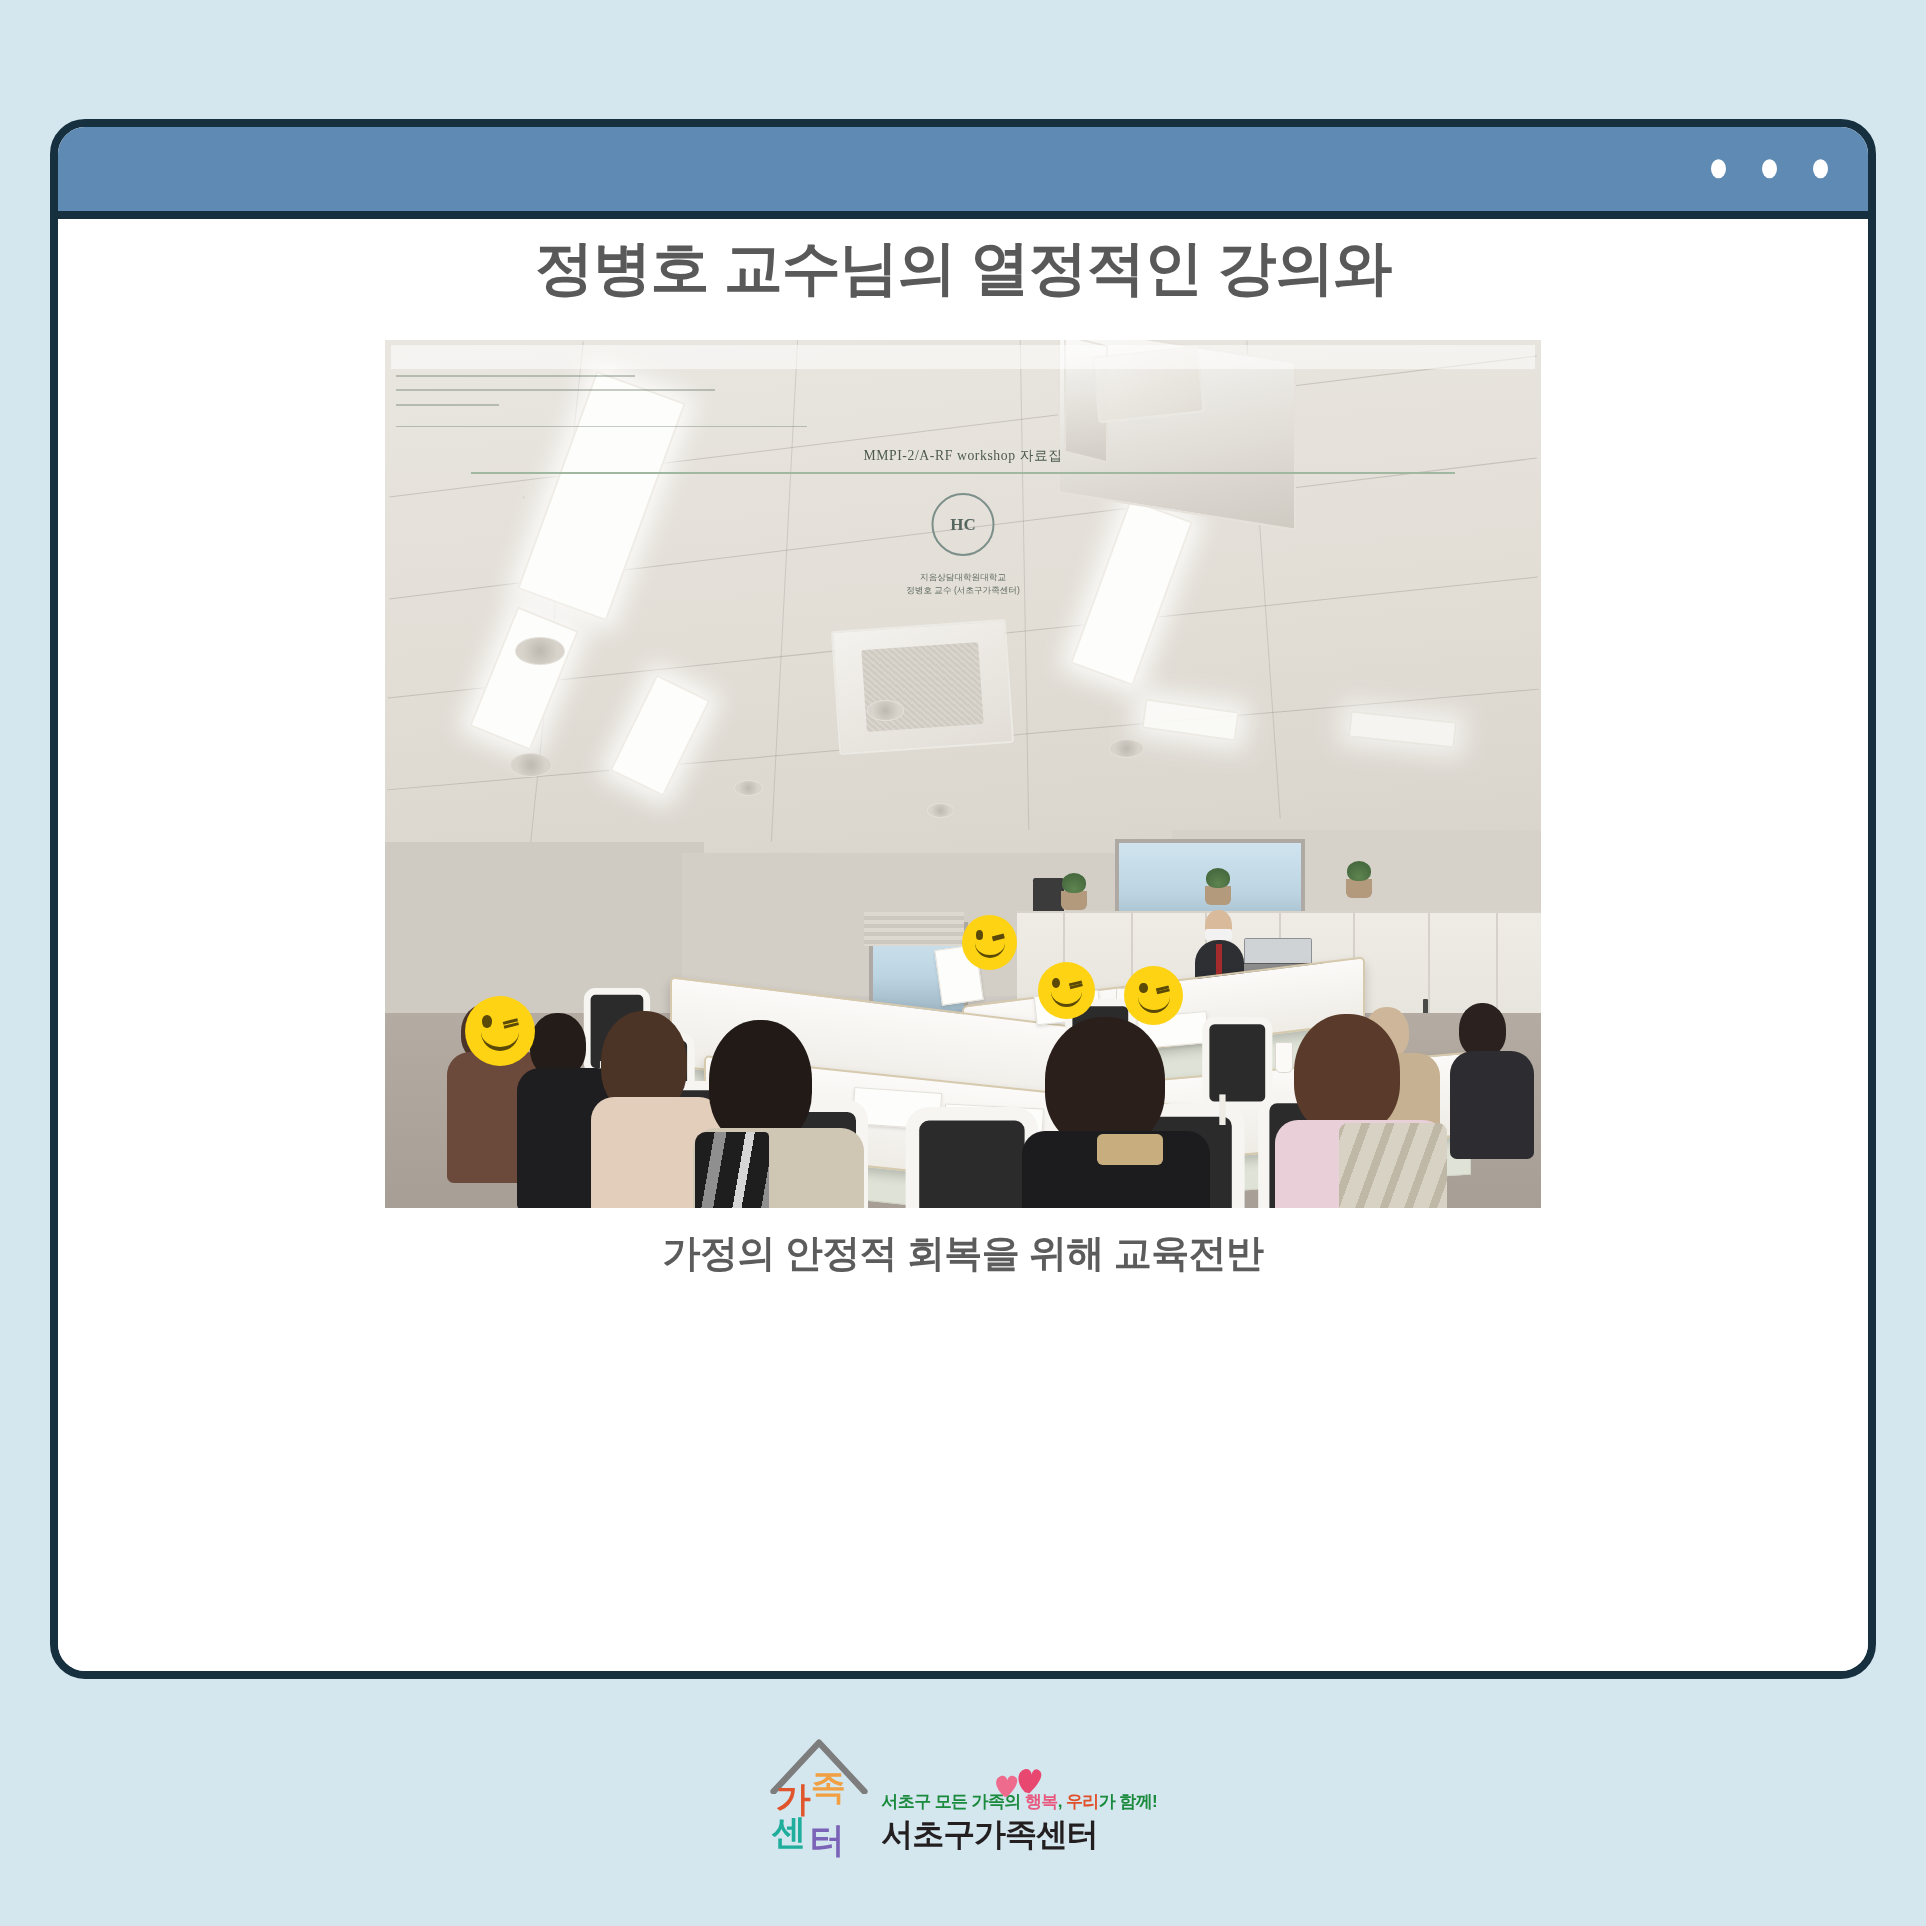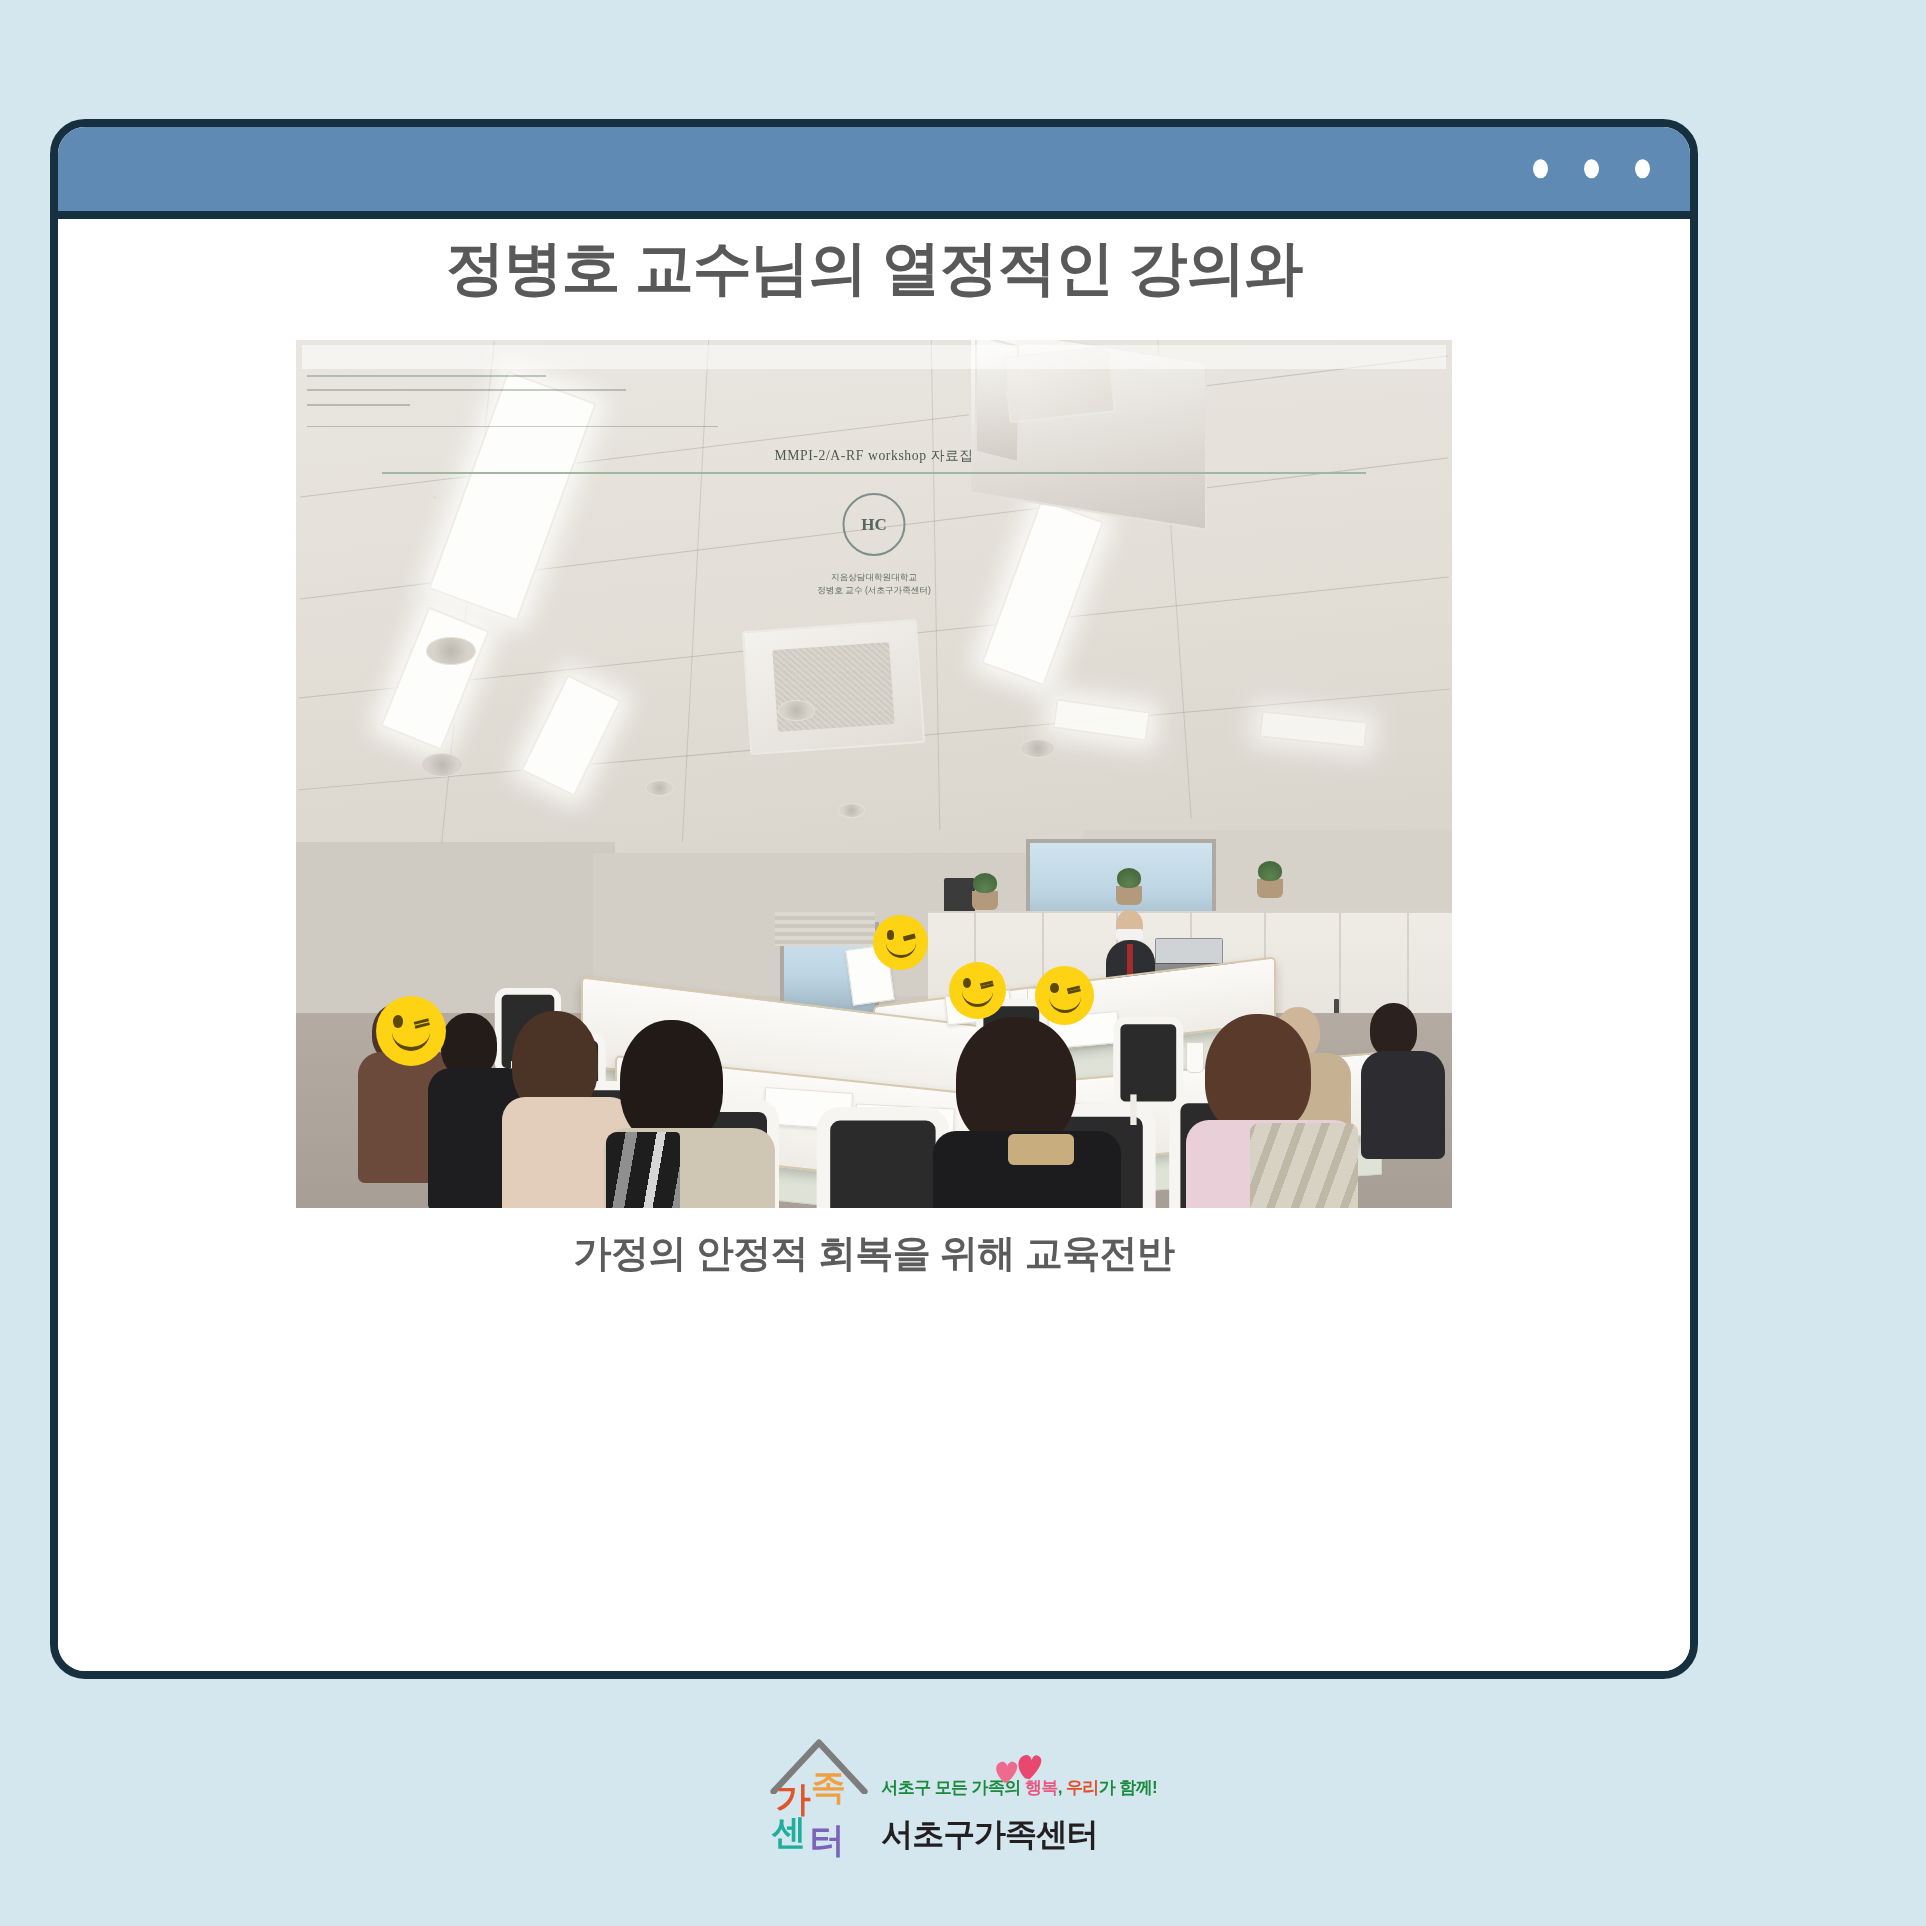--- a/index.html
+++ b/index.html
@@ -8,21 +8,21 @@
     background:#d4e6ee;
     font-family:"Liberation Sans","DejaVu Sans",sans-serif;
     overflow:hidden;
     position:relative;
   }
 
   
   #card{
     position:absolute;
     left:50px; top:119px;
-    width:1648px; height:1560px;
+    width:1826px; height:1560px;
     box-sizing:border-box;
     border:8px solid #17303f;
     border-radius:35px;
     background:#ffffff;
     overflow:hidden;
   }
   #titlebar{
     height:84px;
     background:#5f8ab3;
     border-bottom:8px solid #17303f;
@@ -230,21 +230,21 @@
     position:absolute;left:0;top:0;width:100px;height:55px;
   }
   .syl{position:absolute;font-weight:bold;font-size:35px;line-height:1;}
   #sy-ga{left:6.8px;top:42px;color:#e0552c;}
   #sy-jok{left:42px;top:30px;color:#f0a043;}
   #sy-sen{left:2.3px;top:75px;color:#1fae9c;}
   #sy-teo{left:41px;top:83px;color:#7b63b8;}
 
   #logo-text{position:relative;padding-bottom:2.3px;}
   #tagline{
-    font-size:17px;font-weight:bold;white-space:nowrap;margin-bottom:14px;letter-spacing:-0.6px;
+    font-size:17px;font-weight:bold;white-space:nowrap;margin-bottom:0;letter-spacing:-0.6px;
   }
   #tagline .g{color:#1a8a3c;}
   #tagline .p{color:#e8587f;}
   #tagline .o{color:#e2502a;}
   .hearts{position:absolute;left:112px;top:-24px;}
   #centername{
     font-size:32px;font-weight:bold;color:#231f20;letter-spacing:-1.1px;white-space:nowrap;
   }
 </style>
 </head>

